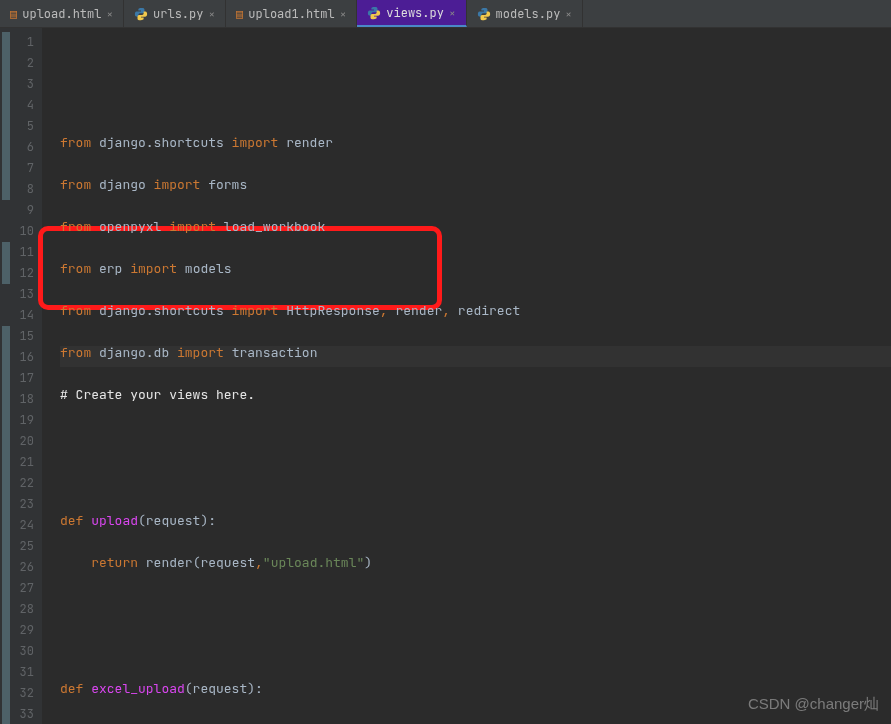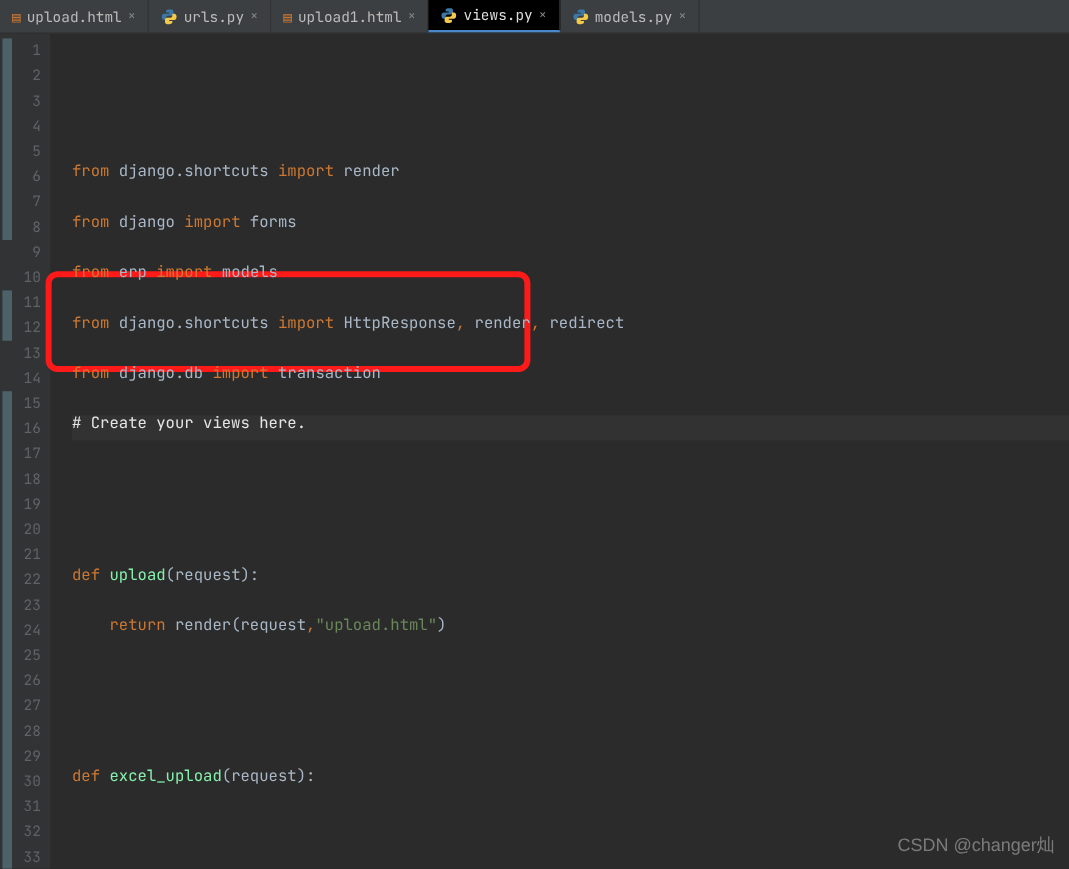--- a/index.html
+++ b/index.html
@@ -23,21 +23,21 @@
     display: flex;
     align-items: center;
     padding: 0 10px;
     color: #bbb;
     border-right: 1px solid #323232;
     cursor: pointer;
     gap: 5px;
     font-size: 12px;
   }
   .tab.active {
-    background: #000000;
+    background: #4c1d95;
     color: #ddd;
     border-bottom: 2px solid #4a88c7;
   }
   .tab .close {
     color: #888;
     font-size: 11px;
   }
   .py-icon {
     display:inline-flex; align-items:center; justify-content:center;
     width:14px; height:14px;
@@ -60,21 +60,21 @@
     min-width: 42px;
   }
   .code {
     padding: 20px 0 4px 18px;
     line-height: 21px;
     white-space: pre;
     position: relative;
     flex:1;
   }
   .kw { color: #cc7832; }
-  .fn { color: #86efac; }
+  .fn { color: #d946ef; }
   .str { color: #6a8759; }
   .cmt { color: #e5e5e5; }
   .red-box {
     position: absolute;
     border: 5px solid #ff1a1a;
     border-radius: 10px;
     left: 38px;
     top: 226px;
     width: 404px;
     height: 84px;
@@ -188,20 +188,21 @@
         <div>30</div>
         <div>31</div>
         <div>32</div>
         <div>33</div>
       </div>
   </div>
   <div class="code">
     <div class="caret-line"></div>
 <div><span class="kw">from</span><span> django.shortcuts </span><span class="kw">import</span><span> render</span></div>
 <div><span class="kw">from</span><span> django </span><span class="kw">import</span><span> forms</span></div>
+<div><span class="kw">from</span><span> openpyxl </span><span class="kw">import</span><span> load_workbook</span></div>
 <div><span class="kw">from</span><span> erp </span><span class="kw">import</span><span> models</span></div>
 <div><span class="kw">from</span><span> django.shortcuts </span><span class="kw">import</span><span> HttpResponse</span><span class="kw">, </span><span>render</span><span class="kw">, </span><span>redirect</span></div>
 <div><span class="kw">from</span><span> django.db </span><span class="kw">import</span><span> transaction</span></div>
 <div><span class="cmt"># Create your views here.</span></div>
 <div></div>
 <div></div>
 <div><span class="kw">def </span><span class="fn">upload</span><span>(request):</span></div>
 <div><span>    </span><span class="kw">return </span><span>render</span><span>(request</span><span class="kw">,</span><span class="str">"upload.html"</span><span>)</span></div>
 <div></div>
 <div></div>

